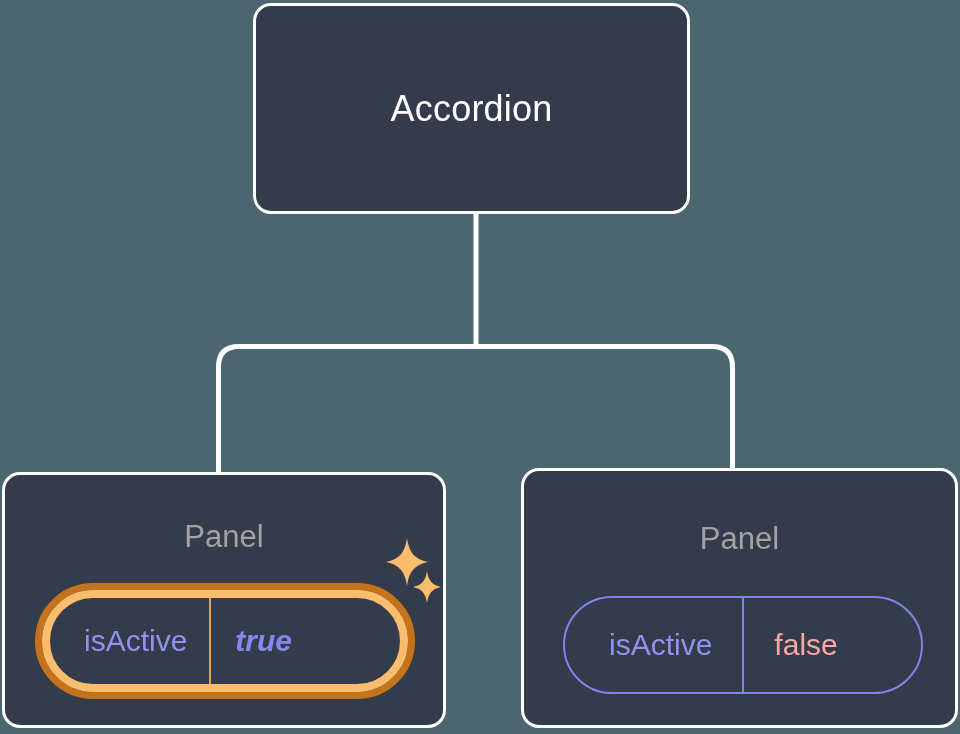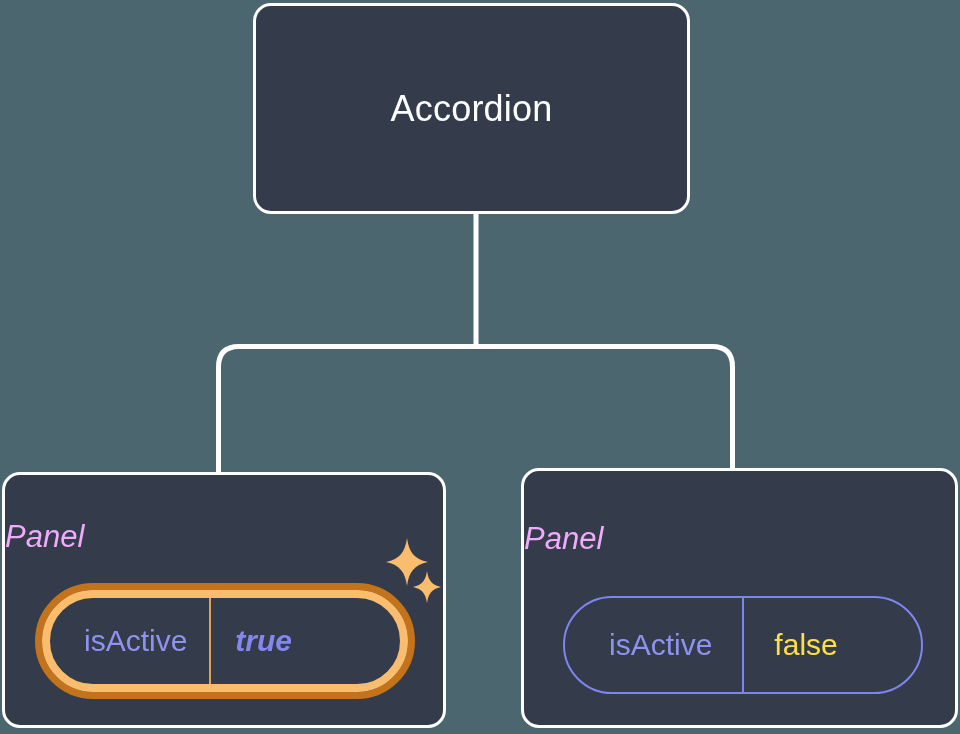--- a/index.html
+++ b/index.html
@@ -73,26 +73,25 @@
     left: 521px;
     top: 468px;
     width: 437px;
     height: 260px;
   }
 
   .panel-title {
     position: absolute;
     left: 0;
     right: 0;
-    text-align: left;
-    color: #f0abfc;
+    text-align: center;
+    color: #a3a3a3;
     font-size: 31px;
     font-weight: 400;
     line-height: 1;
-    font-style: italic;
   }
   .card-panel-left .panel-title { top: 46px; }
   .card-panel-right .panel-title { top: 52px; }
 
   
   .prop-pill {
     position: absolute;
     box-sizing: border-box;
     display: flex;
     align-items: stretch;
@@ -119,21 +118,21 @@
     font-weight: 400;
   }
   .prop-pill.plain .pill-divider {
     width: 2px;
     background: #7f85ef;
     flex: 0 0 2px;
   }
   .prop-pill.plain .pill-val {
     flex: 0 0 auto;
     padding: 0 42px 0 30px;
-    color: #fde047;
+    color: #fca5a5;
     font-size: 30px;
     font-weight: 400;
   }
 
   .pill-right {
     left: 39px;
     top: 125px;
     width: 360px;
     height: 98px;
   }

